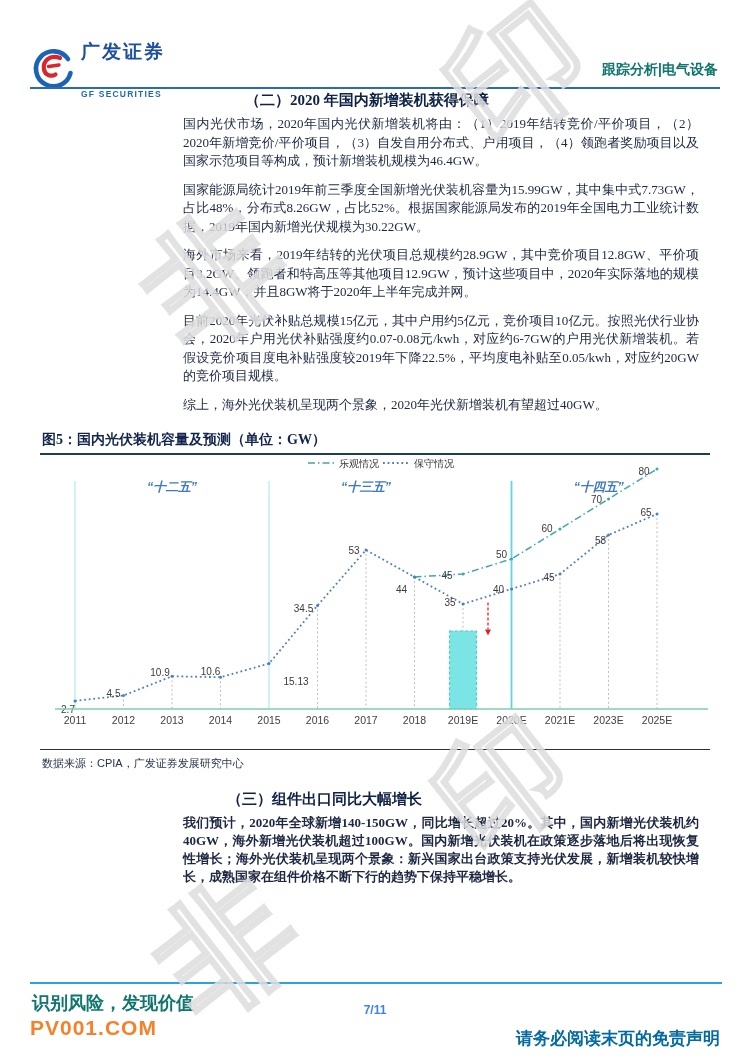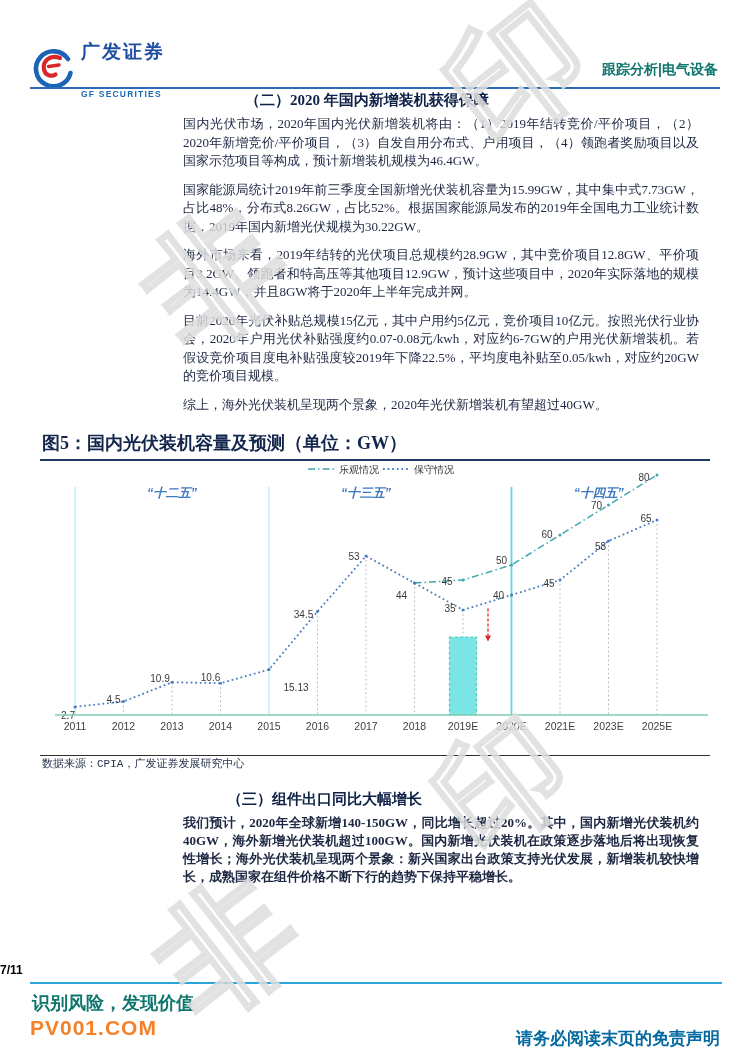--- a/index.html
+++ b/index.html
@@ -16,31 +16,31 @@
   .textblock{position:absolute;left:183px;width:528px;}
   .sec-heading{font-size:15px;font-weight:bold;color:#0e2146;margin:0 0 6px 0;
                font-family:"Liberation Serif",serif;line-height:17px;}
   .tb2 .sec-heading{margin-left:62px;}
   .tb3 .sec-heading{margin-left:44px;}
   .para{font-size:13px;line-height:18.5px;color:#1d2742;text-align:justify;margin:0 12px 10px 0;
         font-family:"Liberation Serif",serif;}
   .tb3 .para{line-height:18px;margin-bottom:8px;font-weight:bold;}
   
   .figure{position:absolute;left:40px;top:431px;width:670px;}
-  .fig-title{font-size:18px;font-weight:bold;color:#13264d;padding:0 0 4px 2px;
+  .fig-title{font-size:14px;font-weight:bold;color:#13264d;padding:0 0 4px 2px;
              border-bottom:2px solid #1f3a63;font-family:"Liberation Serif",serif;}
   .fig-bottom-rule{border-top:1.5px solid #2e2e2e;margin-top:12px;}
-  .fig-source{font-size:11px;color:#27324d;padding-left:2px;
-              font-family:Liberation Mono, monospace;}
+  .fig-source{font-size:11px;color:#27324d;margin-top:6px;padding-left:2px;
+              font-family:Liberation Sans, sans-serif;}
   
   .footer-rule{position:absolute;left:30px;right:28px;top:982px;height:2px;background:#2ba3dc;}
   .footer-left{position:absolute;left:32px;top:991px;font-size:18px;font-weight:bold;color:#0f766e;}
   .footer-right{position:absolute;right:30px;top:991px;font-size:17px;font-weight:bold;color:#0369a1;margin-top:36px;}
-  .page-indicator{position:absolute;left:0;right:0;top:963px;text-align:left;
-                  font-size:12px;font-weight:bold;color:#000000;}
+  .page-indicator{position:absolute;left:0;right:0;top:1003px;text-align:center;
+                  font-size:12px;font-weight:bold;color:#3b82f6;}
   .site{position:absolute;left:30px;top:1016px;font-size:21px;font-weight:bold;color:#f5822a;letter-spacing:1px;}
   
   .wm-layer{position:absolute;inset:0;pointer-events:none;z-index:9;}
   .wm{position:absolute;font-family:"Liberation Serif",serif;font-weight:bold;
       color:transparent;-webkit-text-stroke:2.5px #dedede;opacity:.85;
       transform:rotate(-38deg);line-height:1;}
 </style>
 </head>
 <body>
 

